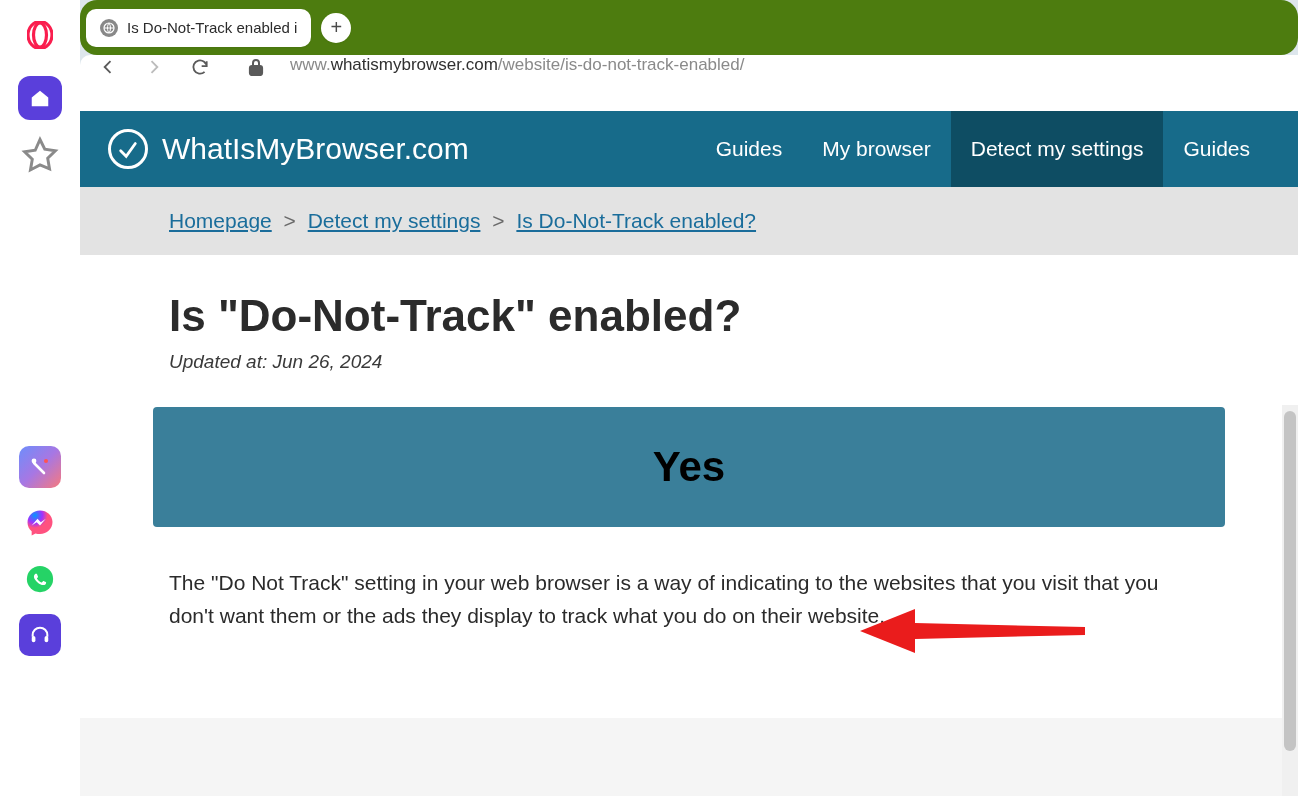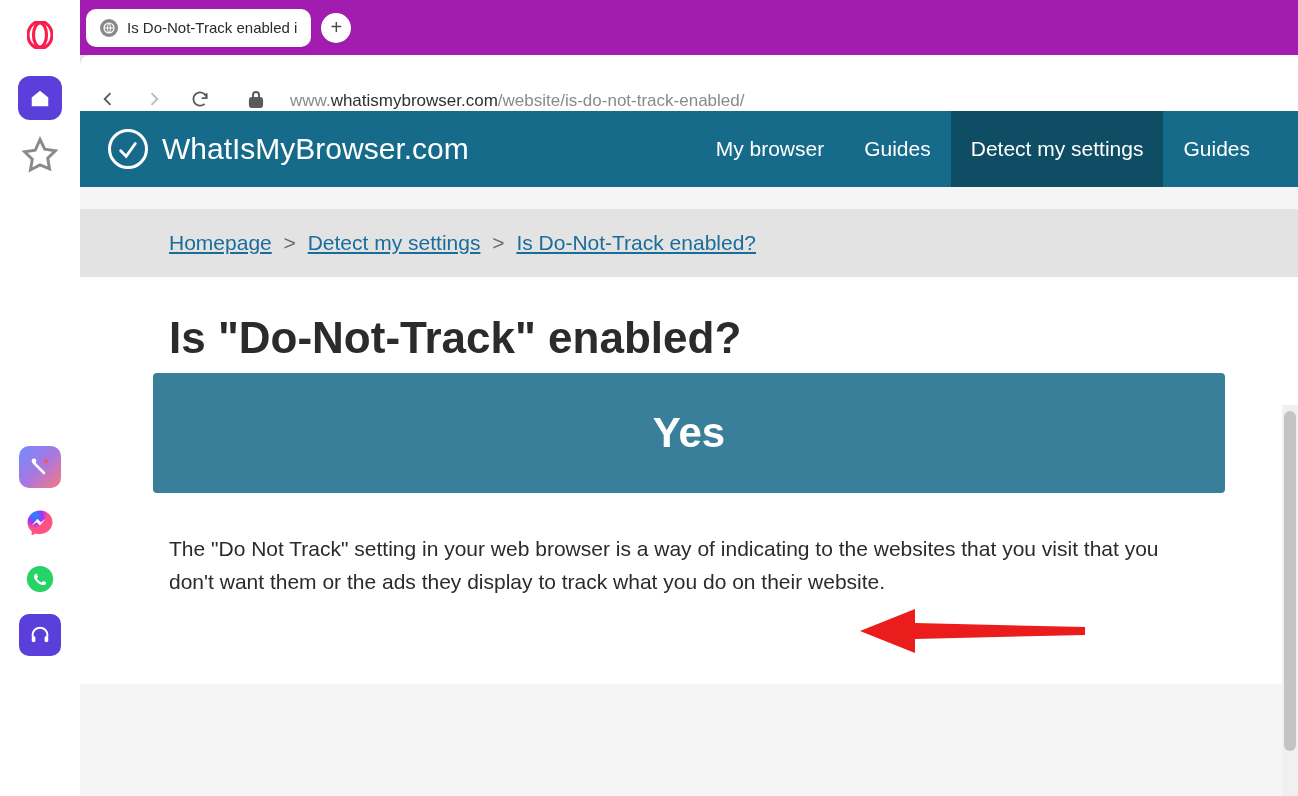--- a/index.html
+++ b/index.html
@@ -40,25 +40,26 @@
 .side-app.mess { background: #fff; }
 .side-app.wa { background: #fff; }
 .side-app.head { background: #5a3fdb; }
 .main {
   flex: 1;
   display: flex;
   flex-direction: column;
 }
 .tabbar {
   height: 55px;
-  background: #a21caf;
+  background: #4d7c0f;
   display: flex;
   align-items: center;
   padding-left: 6px;
   gap: 10px;
+  border-radius: 17px;
 }
 .tab {
   background: #fff;
   border-radius: 10px;
   height: 38px;
   padding: 0 14px;
   display: flex;
   align-items: center;
   gap: 9px;
   max-width: 254px;
@@ -70,21 +71,21 @@
 .newtab {
   width: 30px; height: 30px; border-radius: 50%;
   background: #fff; display:flex; align-items:center; justify-content:center;
   font-size: 20px; color:#4a4a4a; cursor:pointer;
   box-shadow: 0 1px 2px rgba(0,0,0,.06);
 }
 .addrbar {
   height: 56px;
   background: #fff;
   display: flex;
-  align-items: flex-end;
+  align-items: flex-start;
   padding: 0 16px;
   gap: 22px;
   border-top-left-radius: 10px;
 }
 .nav-icon { width:24px; height:24px; display:flex; align-items:center; justify-content:center; cursor:pointer; }
 .nav-icon svg { width:20px; height:20px; stroke:#5a5a5a; fill:none; stroke-width:2.2; }
 .nav-icon.disabled svg { stroke:#bcbcbc; }
 .lock-icon svg { width:16px; height:18px; fill:#5a5a5a; }
 .url { font-size: 17px; color:#303030; display:flex; align-items: baseline; }
 .url .muted { color:#8a8a8a; }
@@ -111,32 +112,31 @@
 }
 .site-nav { margin-left: auto; display:flex; height:100%; align-items:stretch; }
 .site-nav .item {
   display:flex; align-items:center; padding: 0 20px;
   color:#fff; font-size: 21px; font-weight: 500; cursor:pointer;
 }
 .site-nav .item.active { background: #0e4d63; }
 .breadcrumb-bar {
   background: #e3e3e3;
   padding: 22px 0;
-  margin-top: 22px;
 }
 .container { max-width: 1080px; margin: 0 auto; padding: 0 20px; }
 .breadcrumb { font-size: 21px; color:#2c6a8a; }
 .breadcrumb a { color:#1a6d9b; text-decoration: underline; cursor:pointer; }
 .breadcrumb .sep { color:#6a6a6a; margin: 0 6px; }
 .content { background:#fff; padding: 36px 0 60px; }
 .page-title { font-size: 44px; font-weight: 700; color:#2b2b2b; margin-bottom: 10px; }
 .updated { font-size: 19px; font-style: italic; color:#3a3a3a; margin-bottom: 34px; }
 .result-box {
   background: #3a7f9a;
-  color: #ffffff;
+  color: #000000;
   padding: 36px 0;
   text-align: center;
   font-size: 42px;
   font-weight: 700;
   position: relative;
   margin: 0 -16px 40px -16px;
   border-radius: 4px;
 }
 .para { font-size: 21px; color:#2b2b2b; line-height: 1.55; margin-bottom: 26px; }
 .arrow-annot {
@@ -256,42 +256,43 @@
     <div class="site-header">
       <div class="site-brand">
         <span class="logo">
           <svg width="22" height="22" viewBox="0 0 24 24">
               <path d="M4 14l6 6 10-14" stroke="#fff" stroke-width="3" fill="none" stroke-linecap="round"></path>
             </svg>
         </span>
         <span>WhatIsMyBrowser.com</span>
       </div>
       <div class="site-nav">
+        <div class="item">Guides</div>
         <div class="item">My browser</div>
-        <div class="item">Guides</div>
         <div class="item active">Detect my settings</div>
         <div class="item">Guides</div>
       </div>
     </div>
 
     <div class="breadcrumb-bar">
       <div class="container">
         <div class="breadcrumb">
           <a>Homepage</a>
           <span class="sep">&gt;</span>
           <a>Detect my settings</a>
           <span class="sep">&gt;</span>
           <a>Is Do-Not-Track enabled?</a>
         </div>
       </div>
     </div>
 
     <div class="content">
       <div class="container">
         <h1 class="page-title">Is "Do-Not-Track" enabled?</h1>
+        <div class="updated">Updated at: Jun 26, 2024</div>
         <div class="result-box">
           <span>Yes</span>
         </div>
         <p class="para">The "Do Not Track" setting in your web browser is a way of indicating to the websites that you visit that you don't want them or the ads they display to track what you do on their website.</p>
       </div>
     </div>
 
     <svg class="arrow-annot" width="230" height="60" viewBox="0 0 230 60">
       <polygon points="0,30 55,8 55,22 225,26 225,34 55,38 55,52" fill="#ea1c1c"></polygon>
     </svg>

